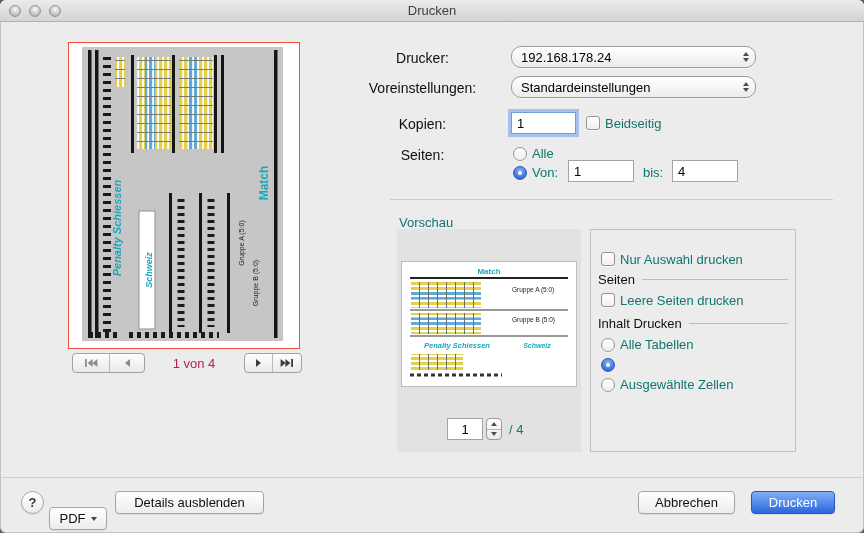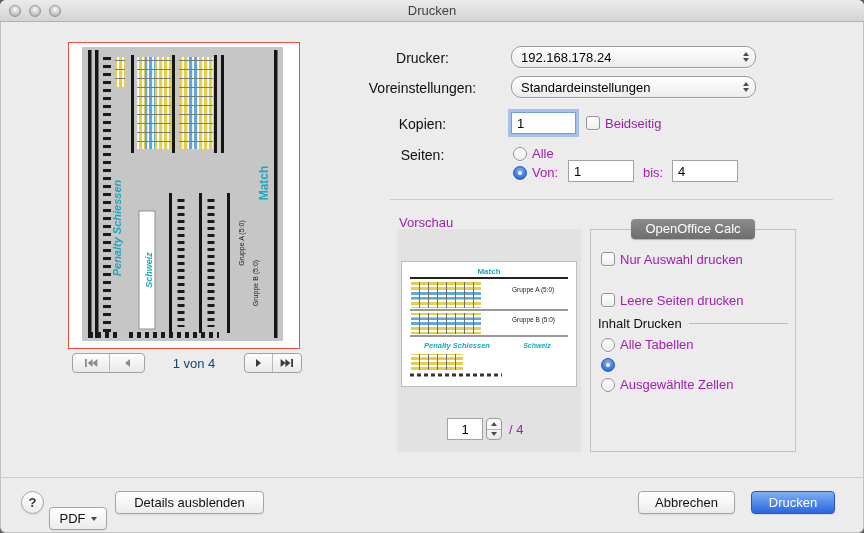--- a/index.html
+++ b/index.html
@@ -10,21 +10,21 @@
   
   .titlebar { position:absolute; left:0; top:0; right:0; height:22px;
               background:linear-gradient(#ebebeb,#d4d4d4); border-bottom:1px solid #b1b1b1; }
   .title { text-align:center; line-height:21px; font-size:13px; color:#3f3f3f; }
   .lights { position:absolute; left:9px; top:5px; display:flex; gap:8px; }
   .light { width:12px; height:12px; border-radius:50%;
            background:radial-gradient(circle at 50% 35%, #fbfbfb, #b6b6b6 75%);
            border:1px solid #979797; }
   
   .flabel { position:absolute; left:340px; width:165px; text-align:center; font-size:14px; color:#0f0f0f; }
-  .ctl-label { position:absolute; font-size:13px; color:#a21caf; white-space:nowrap; }
+  .ctl-label { position:absolute; font-size:13px; color:#0f766e; white-space:nowrap; }
   
   .popup { position:absolute; height:22px; background:linear-gradient(#ffffff,#ececec);
            border:1px solid #9a9a9a; border-radius:10px; display:flex; align-items:center;
            padding:0 22px 0 9px; font-size:13px; box-shadow:0 1px 0 rgba(255,255,255,.6); }
   .popup-text { white-space:nowrap; overflow:hidden; }
   .popup-arrows { position:absolute; right:6px; top:50%; transform:translateY(-50%);
                   display:flex; flex-direction:column; gap:2px; }
   .tri-up { display:block; width:0; height:0; border-left:3.5px solid transparent;
             border-right:3.5px solid transparent; border-bottom:4.5px solid #4d4d4d; }
   .tri-down { display:block; width:0; height:0; border-left:3.5px solid transparent;
@@ -64,21 +64,21 @@
   .section { position:absolute; display:flex; align-items:center; gap:7px; font-size:13px; color:#0f0f0f; }
   .sline { flex:1; height:1px; background:#bcbcbc; }
   
   .thumb { position:absolute; left:68px; top:42px; width:232px; height:307px;
            border:1px solid #f0513d; background:#fff; }
   .seg { position:absolute; height:20px; display:flex; border:1px solid #a2a2a2; border-radius:4px;
          background:linear-gradient(#fdfdfd,#e9e9e9); overflow:hidden; }
   .segbtn { border:none; background:transparent; display:flex; align-items:center; justify-content:center;
             padding:0; border-right:1px solid #bababa; cursor:default; }
   .segbtn:last-child { border-right:none; }
-  .page-info { position:absolute; left:146px; top:356px; width:96px; text-align:center; font-size:13px; color:#0c4a6e; }
+  .page-info { position:absolute; left:146px; top:356px; width:96px; text-align:center; font-size:13px; color:#be185d; }
   
   .btn { position:absolute; height:23px; border:1px solid #a5a5a5; border-radius:4px;
          background:linear-gradient(#ffffff,#ececec); font-size:13px; font-family:inherit; color:#111;
          display:flex; align-items:center; justify-content:center; gap:5px;
          box-shadow:0 1px 1px rgba(0,0,0,.08); cursor:default; }
   .btn.primary { background:linear-gradient(#7fb0f3,#2b66dd); border-color:#2a57bd; color:#fff; }
   .btn.round { width:23px; border-radius:50%; font-weight:bold; color:#333; }
   .pdf-tri { width:0; height:0; border-left:3.5px solid transparent; border-right:3.5px solid transparent;
              border-top:4.5px solid #444; }
 </style>
@@ -243,25 +243,26 @@
     <span class="half up">
         <i class="tri-up"></i>
       </span>
     <span class="half">
         <i class="tri-down"></i>
       </span>
   </div>
   <span class="ctl-label" style="left:509px; top:422px;">/ 4</span>
 
   <div class="panel" style="left:590px; top:229px; width:206px; height:223px;"></div>
-  <div class="calc-tab-wrap" style="left:590px; top:219px; width:206px;">
-    <span class="calc-tab">OpenOffice Calc</span>
-  </div>
   <span class="checkbox" style="left:601px; top:252px;"></span>
   <span class="ctl-label" style="left:620px; top:252px;">Nur Auswahl drucken</span>
+  <div class="section" style="left:598px; top:272px; width:190px;">
+    <span>Seiten</span>
+    <span class="sline"></span>
+  </div>
   <span class="checkbox" style="left:601px; top:293px;"></span>
   <span class="ctl-label" style="left:620px; top:293px;">Leere Seiten drucken</span>
   <div class="section" style="left:598px; top:316px; width:190px;">
     <span>Inhalt Drucken</span>
     <span class="sline"></span>
   </div>
   <span class="radio" style="left:601px; top:338px;"></span>
   <span class="ctl-label" style="left:620px; top:337px;">Alle Tabellen</span>
   <span class="radio selected" style="left:601px; top:358px;"></span>
   <span class="radio" style="left:601px; top:378px;"></span>

